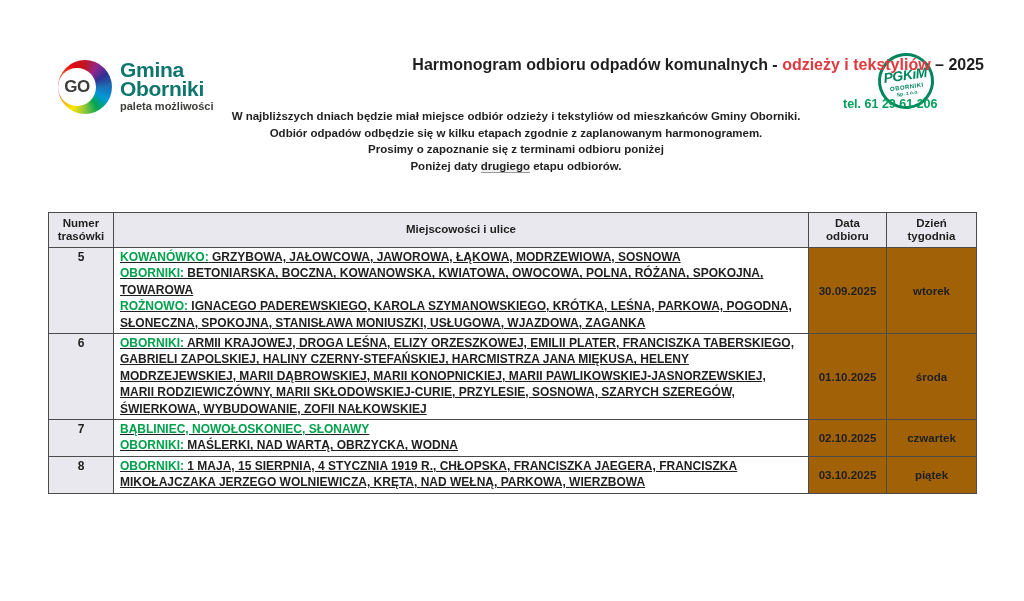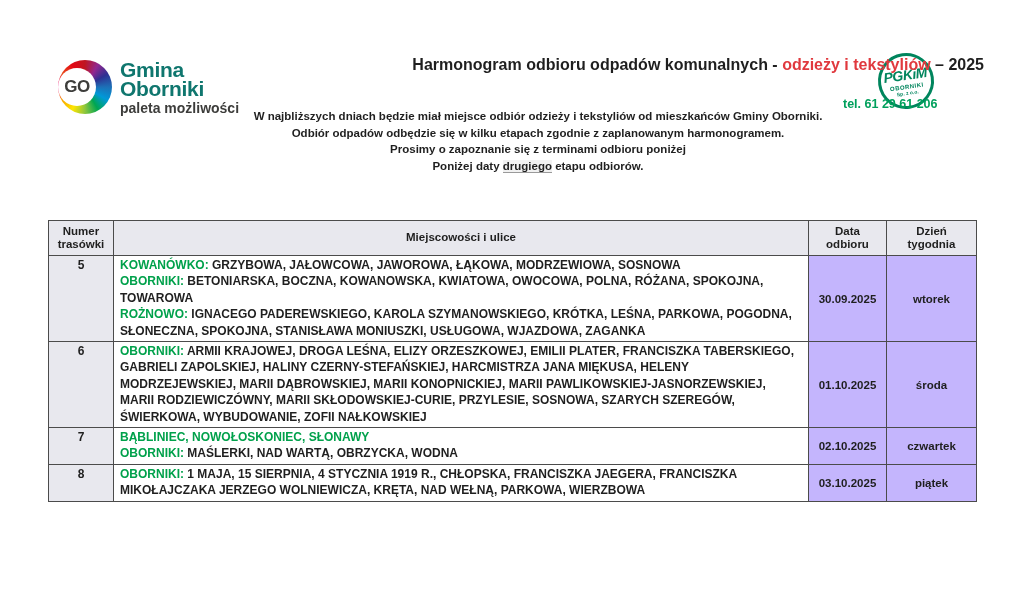--- a/index.html
+++ b/index.html
@@ -23,21 +23,21 @@
   }
   .go-ring-inner{
     width:38px;height:38px;border-radius:50%;background:#fff;
     display:flex;align-items:center;justify-content:center;
     font-weight:bold;font-size:17px;color:#3d3d3b;letter-spacing:-0.5px;
   }
   .gmina-text{margin-left:8px;line-height:1;}
   .gmina-text .l1,.gmina-text .l2{
     font-weight:bold;font-size:21px;color:#0f766e;letter-spacing:-0.3px;line-height:19px;
   }
-  .gmina-text .tagline{font-weight:bold;font-size:14px;color:#3d3d3b;margin-top:3px;}
+  .gmina-text .tagline{font-weight:bold;font-size:11px;color:#3d3d3b;margin-top:3px;}
 
   
   .pgkim-logo{
     position:absolute;left:878px;top:53px;width:56px;height:56px;border-radius:50%;
     border:3px solid #00855d;box-sizing:border-box;
     display:flex;flex-direction:column;align-items:center;justify-content:center;
     color:#00855d;text-align:center;transform:rotate(-8deg);
   }
   .pgkim-name{font-weight:bold;font-style:italic;font-size:14px;letter-spacing:-0.5px;}
   .pgkim-city{font-weight:bold;font-size:6px;letter-spacing:0.5px;margin-top:1px;}
@@ -47,50 +47,50 @@
     font-weight:bold;font-size:12.5px;color:#00a05c;white-space:nowrap;
   }
 
   
   .doc-title{
     position:absolute;left:96px;top:56px;width:888px;text-align:right;
     font-weight:bold;font-size:16px;color:#1f1f1f;
   }
   .title-red{color:#e0393e;}
   .intro{
-    position:absolute;left:94px;top:108px;width:888px;text-align:center;
+    position:absolute;left:72px;top:108px;width:888px;text-align:center;
     font-weight:bold;font-size:11.5px;line-height:16.5px;color:#1f1f1f;
   }
   .u-word{border-bottom:1.5px solid #9a9a9a;background:#f1f1f1;}
 
   
   table.schedule{
-    position:absolute;left:48px;top:220px;width:928px;
+    position:absolute;left:48px;top:212px;width:928px;
     border-collapse:collapse;table-layout:fixed;
   }
   .schedule th,.schedule td{
     border:1px solid #4b4b4b;
     font-family:"Liberation Sans", sans-serif;
     box-sizing:border-box;
   }
   .schedule thead th{
     background:#e8e8ee;font-weight:bold;font-size:11.5px;line-height:13.5px;
     text-align:center;vertical-align:middle;height:35px;padding:2px 4px;color:#1f1f1f;
   }
   col.c-num{width:65px;} col.c-streets{width:695px;} col.c-date{width:78px;} col.c-day{width:90px;}
   td.col-num{
     background:#e8e8ee;font-weight:bold;font-size:12px;text-align:center;
     vertical-align:top;padding-top:2px;color:#1f1f1f;
   }
   td.col-streets{
     background:#fff;vertical-align:top;padding:1px 8px 2px 6px;
-    font-weight:bold;font-size:12px;line-height:16.4px;color:#1f1f1f;
+    font-weight:bold;font-size:12px;line-height:16.4px;color:#1f1f1f;text-decoration:underline;
   }
   td.col-date,td.col-day{
-    background:#c4b5fd;font-weight:bold;font-size:11.5px;text-align:center;
+    background:#a16207;font-weight:bold;font-size:11.5px;text-align:center;
     vertical-align:middle;color:#1f1f1f;
   }
   .locality{color:#00a14b;font-weight:bold;}
   .streets{color:#1f1f1f;font-weight:bold;}
   
   tbody tr:nth-child(1) td{height:83px;}
   tbody tr:nth-child(2) td{height:83px;}
   tbody tr:nth-child(3) td{height:33px;}
   tbody tr:nth-child(4) td{height:32px;}
 </style>

